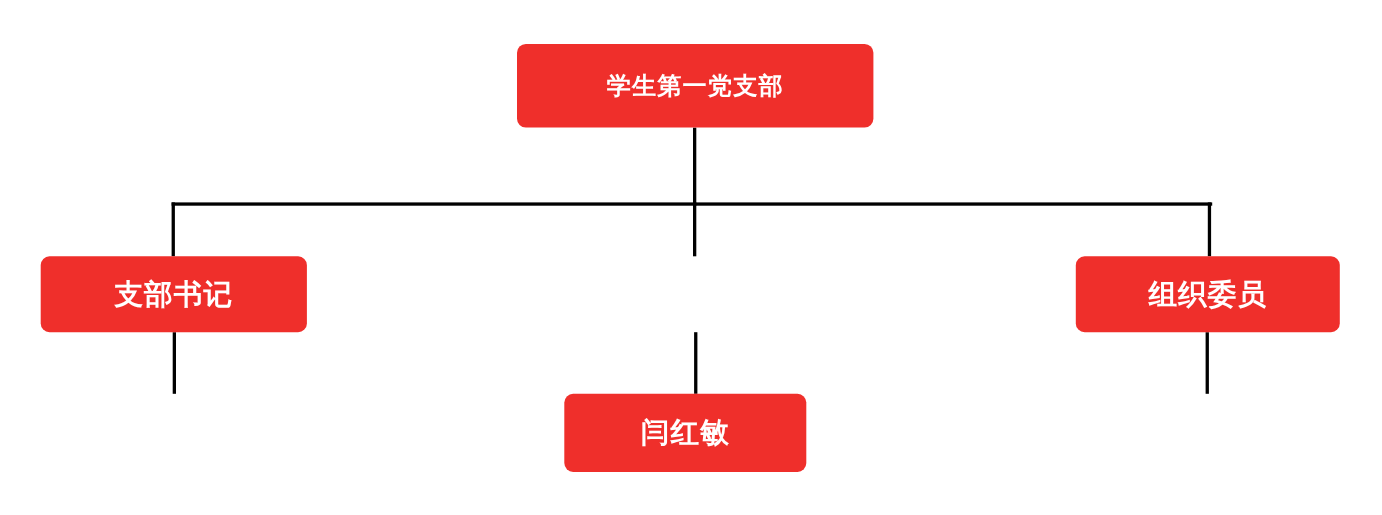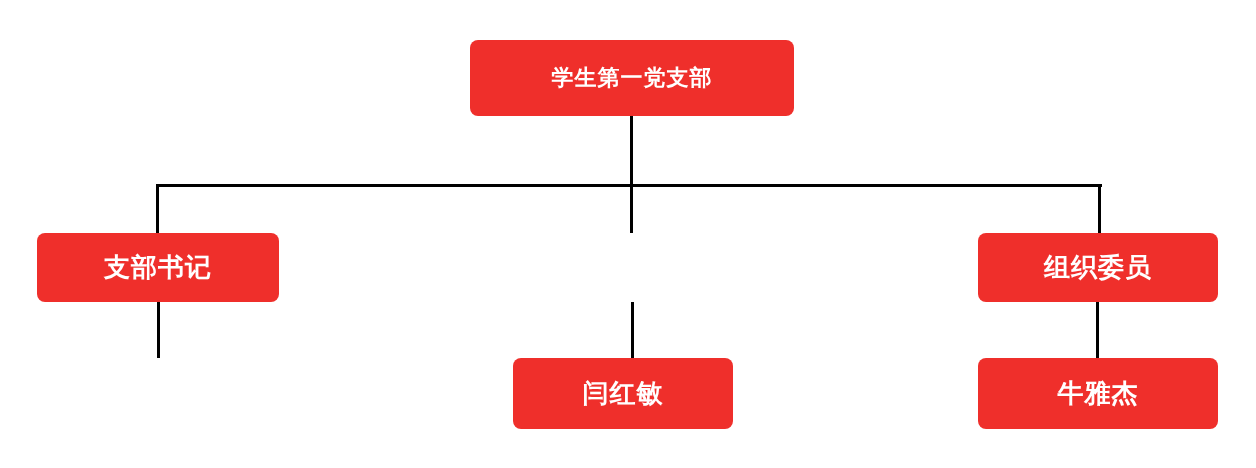--- a/index.html
+++ b/index.html
@@ -82,17 +82,14 @@
   <div class="node n-role-0">
     <span class="label">支部书记</span>
   </div>
   <div class="node n-role-2">
     <span class="label">组织委员</span>
   </div>
 
   <div class="node n-person-1">
     <span class="label">闫红敏</span>
   </div>
-  <div class="node n-person-2">
-    <span class="label">牛雅杰</span>
-  </div>
 
 </div>
 
 </body></html>

